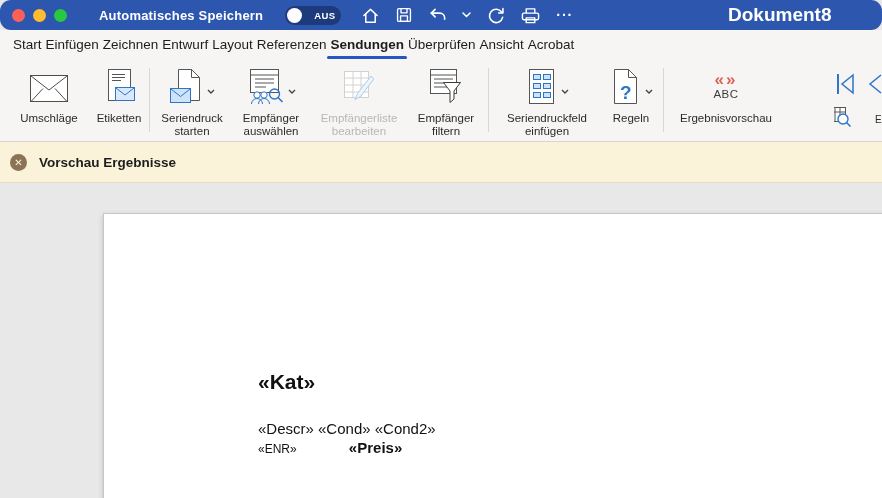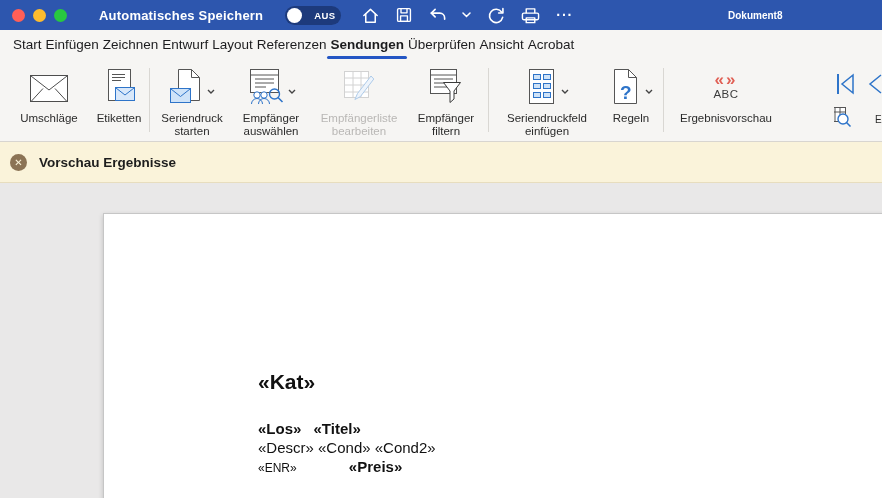--- a/index.html
+++ b/index.html
@@ -1,33 +1,33 @@
 <!DOCTYPE html>
 <html><head>
 <meta charset="utf-8">
 <style>
   * { margin:0; padding:0; box-sizing:border-box; }
   html,body { width:882px; height:498px; overflow:hidden;
     font-family:"Liberation Sans","DejaVu Sans",sans-serif; }
   .app { position:relative; width:882px; height:498px; background:#e9e8e8; }
 
   
-  .titlebar { height:30px; background:#2d56ae; display:flex; align-items:center; position:relative; }
+  .titlebar { height:30px; background:#2d56ae; display:flex; align-items:center; position:relative;border-radius:11px; }
   .lights { display:flex; gap:8px; margin-left:12px; }
   .light { width:13px; height:13px; border-radius:50%; }
   .light.red{ background:#ff5f57; } .light.yellow{ background:#febc2e; } .light.green{ background:#28c840; }
   .autosave-label { color:#fff; font-size:13px; font-weight:600; margin-left:32px; letter-spacing:.2px; }
   .toggle { margin-left:22px; width:56px; height:19px; border-radius:10px; background:#1d3a7c;
     display:flex; align-items:center; position:relative; }
   .knob { width:15px; height:15px; border-radius:50%; background:#fff; margin-left:2px; }
   .toggle-text { color:#fff; font-size:9.5px; font-weight:700; margin-left:12px; letter-spacing:.4px; }
   .tb-icons { display:flex; align-items:center; gap:15px; margin-left:20px; }
   .tb-icons svg { display:block; }
   .doc-title { position:absolute; left:728px; top:0; height:30px; display:flex; align-items:center;
-    color:#fff; font-size:10px; font-weight:700; }
+    color:#fff; font-size:19px; font-weight:700; }
 
   
   .tabbar { height:31px; background:#f6f5f3; display:flex; align-items:center;
     padding:0 11px; }
   .tab { font-size:13.5px; color:#1c1c1e; position:relative; padding:6px 2px 8px; cursor:default; }
   .tab.active { font-weight:700; }
   .tab.active::after { content:""; position:absolute; left:-1px; right:-1px; bottom:1px;
     height:3px; border-radius:2px; background:#2456c4; }
 
   
@@ -319,24 +319,20 @@
 
   <div class="infobar">
     <div class="dismiss">✕</div>
     <span class="info-title">Vorschau Ergebnisse</span>
   </div>
 
   <div class="workspace">
     <div class="page">
       <div class="merge-block">
         <div class="kat">«Kat»</div>
-        <div class="mline bold">
-          <span>«Los»</span><span class="gap8"></span>
-          <span>«Titel»</span>
-        </div>
         <div class="mline">
           <span>«Descr»</span>
           <span>«Cond»</span>
           <span>«Cond2»</span>
         </div>
         <div class="mline">
           <span class="enr">«ENR»</span><span class="tabgap"></span>
           <span class="preis">«Preis»</span>
         </div>
       </div>

